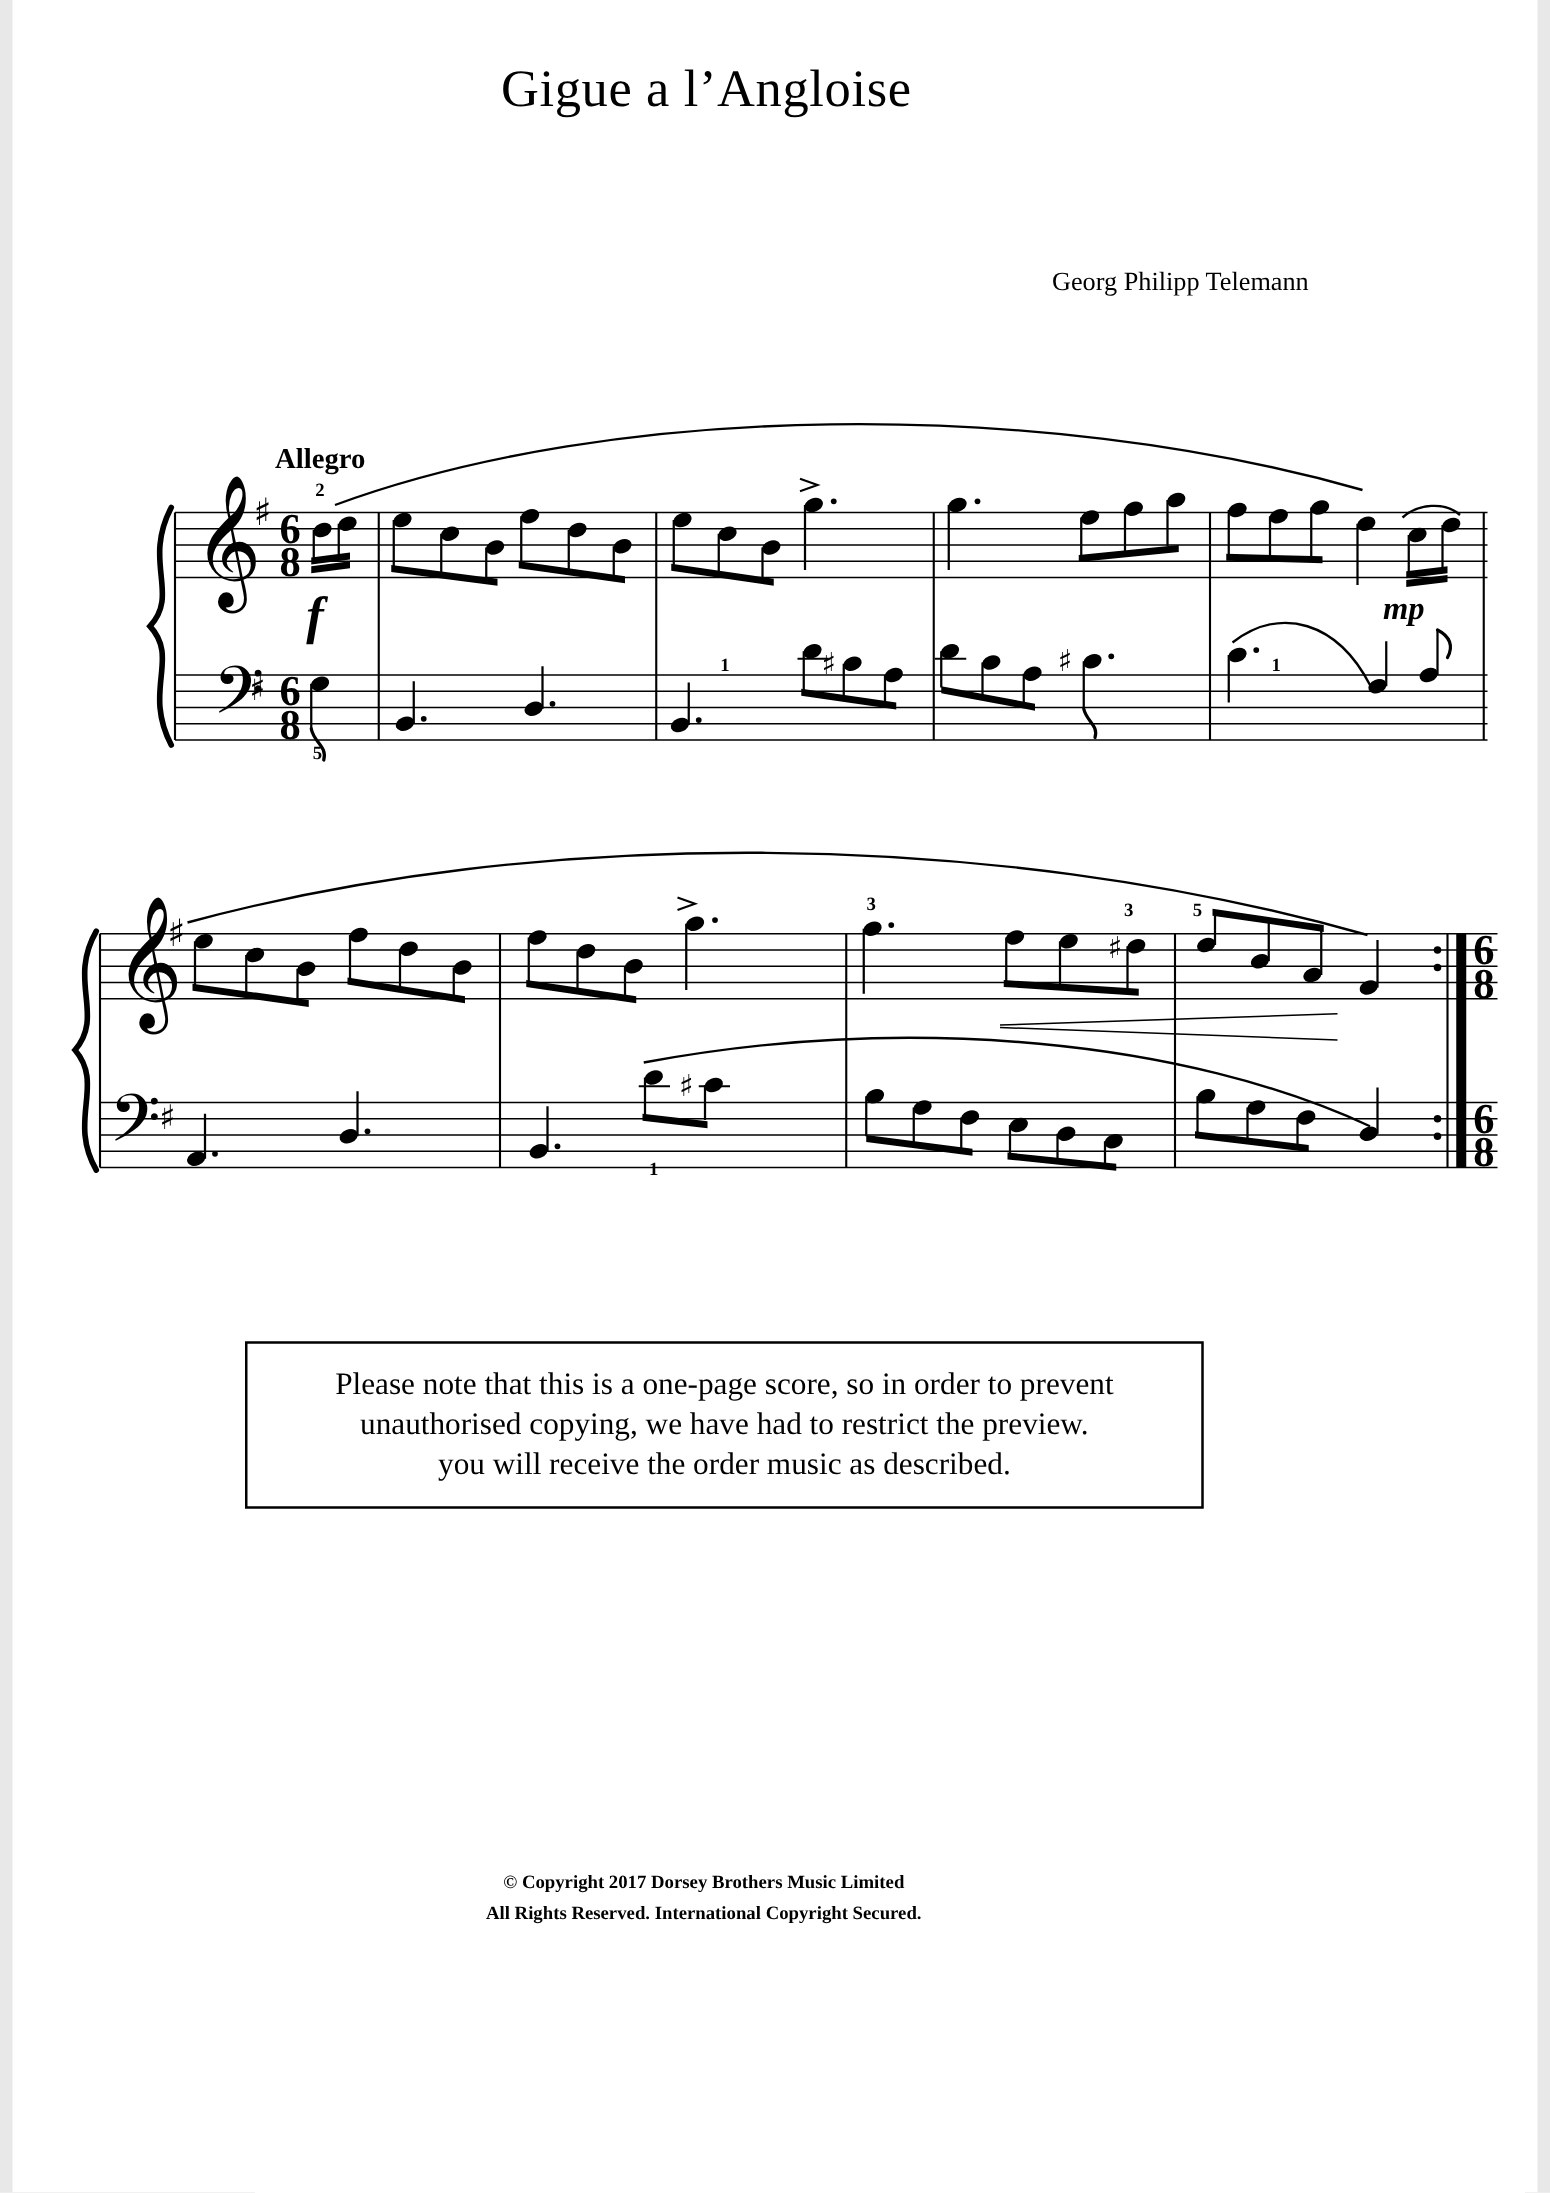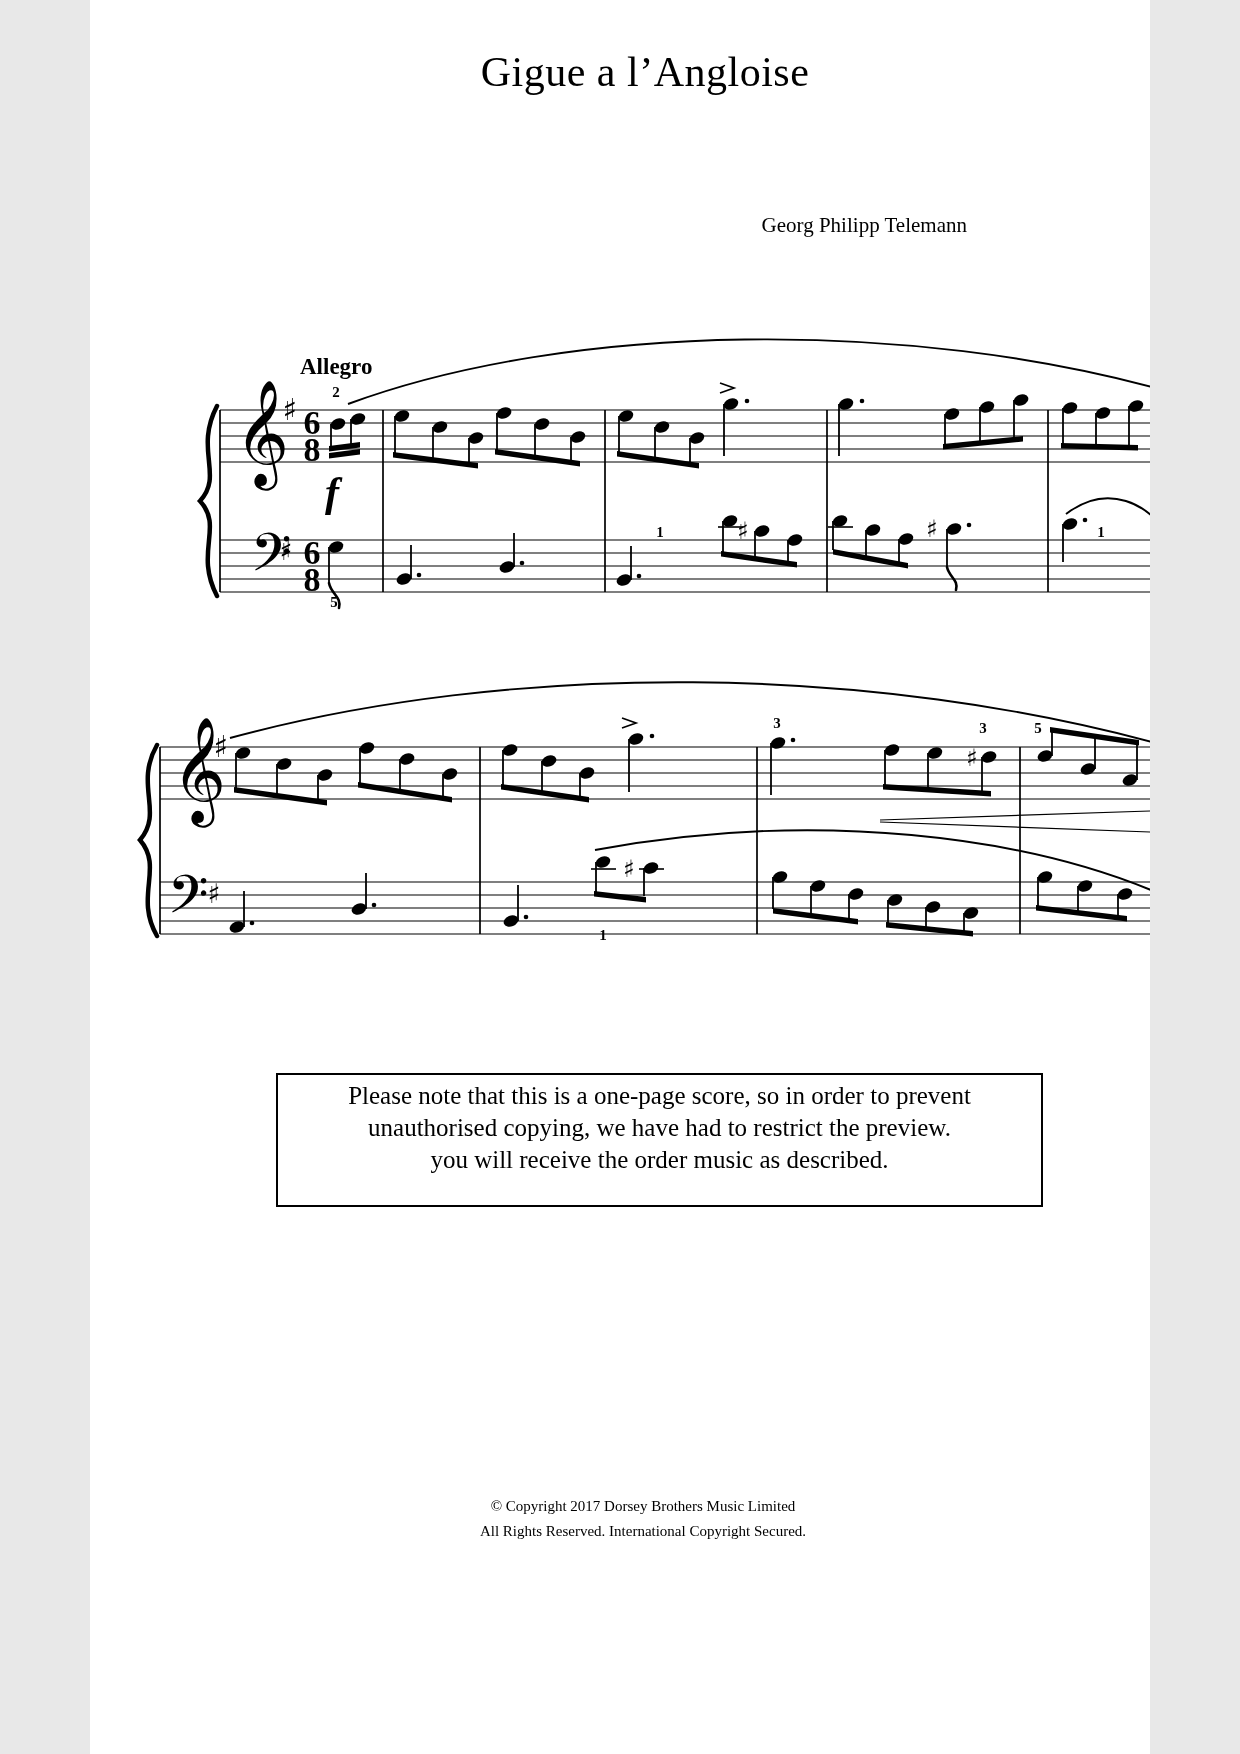--- a/index.html
+++ b/index.html
@@ -1,35 +1,35 @@
 <!DOCTYPE html>
 <html><head>
 <meta charset="utf-8">
 <style>
   html,body{margin:0;padding:0;background:#e8e8e8;}
   .page{
-    position:relative;width:1060px;height:1754px;background:#ffffff;
+    position:relative;width:1220px;height:1754px;background:#ffffff;
     font-family:"Liberation Serif",serif;color:#000;overflow:hidden;margin:0 auto;
   }
   .title{
     position:absolute;left:55px;top:48px;width:1000px;text-align:center;
     font-size:42px;letter-spacing:0.5px;
   }
   .composer{
     position:absolute;right:183px;top:170px;font-size:21px;text-align:right;margin-top:43px;
   }
   .score-svg{position:absolute;left:0;top:0;}
   .notice-box{
     position:absolute;left:186px;top:1073px;width:767px;height:134px;
     border:2px solid #000;box-sizing:border-box;text-align:center;
-    font-size:25px;line-height:32px;padding-top:5px;
+    font-size:25px;line-height:32px;padding-top:17px;
   }
   .footer{
     position:absolute;left:53px;top:1494px;width:1000px;text-align:center;
-    font-size:15px;line-height:25px;
+    font-size:15px;line-height:25px;font-weight:bold;
   }
 </style>
 </head>
 <body>
 
 <div class="page">
 
   <div class="title">Gigue a l’Angloise</div>
 
   <div class="composer">Georg Philipp Telemann</div>

